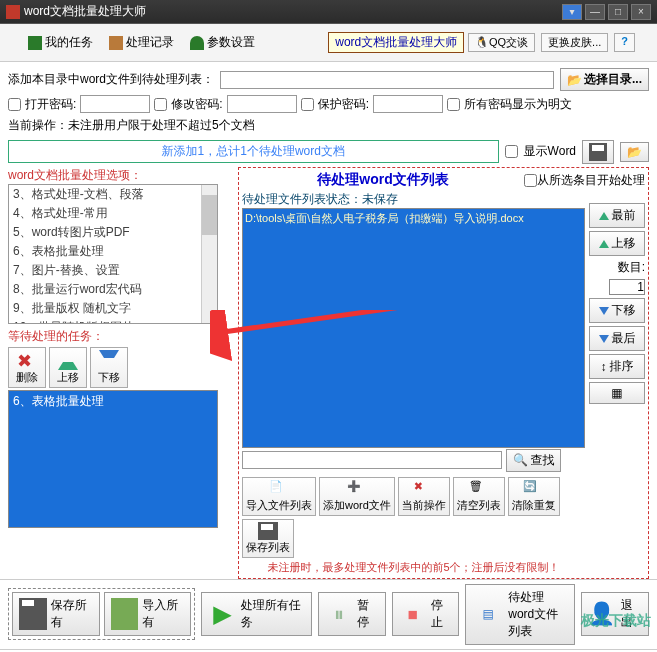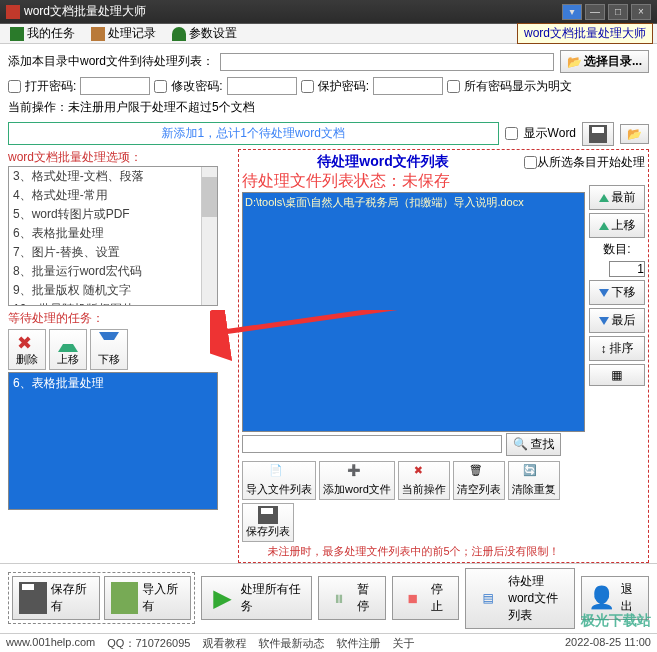--- a/index.html
+++ b/index.html
@@ -1,21 +1,21 @@
 <!DOCTYPE html>
 <html><head>
 <meta charset="utf-8">
 <style>
 * { box-sizing: border-box; margin: 0; padding: 0; font-family: "Microsoft YaHei", SimSun, Arial, sans-serif; }
 body { background: #fff; width: 657px; height: 652px; overflow: hidden; position: relative; }
 .titlebar { background: linear-gradient(#3a3a3a,#2b2b2b); height: 24px; display: flex; align-items: center; padding: 0 6px; color: #fff; font-size: 12px; border-bottom: 1px solid #555; }
 .titlebar .icon { width: 14px; height: 14px; background: #c0392b; margin-right: 4px; }
 .titlebar .spacer { flex: 1; }
 .titlebar .wbtn { width: 20px; height: 16px; background: #555; margin-left: 3px; border: 1px solid #777; font-size: 10px; color:#ddd; text-align:center; line-height:14px; }
-.toolbar { height: 20px; background: #f4f4f4; border-bottom: 1px solid #ccc; display: flex; align-items: center; padding: 0 4px; gap:4px; }
+.toolbar { height: 38px; background: #f4f4f4; border-bottom: 1px solid #ccc; display: flex; align-items: center; padding: 0 22px; gap:4px; }
 .tbtn { display:flex; align-items:center; gap:3px; padding: 2px 6px; font-size: 12px; cursor:pointer; }
 .tbtn .ico { width:14px; height:14px; }
 .brand-box { border:1px solid #8B4513; background:#ffd; color:#00a; font-size:12px; padding:1px 6px; }
 .skin-row { display:flex; gap:6px; }
 .skin-btn { font-size:11px; border:1px solid #aaa; background:#f8f8f8; padding:1px 6px; }
 .row { display:flex; align-items:center; font-size:12px; padding:2px 8px; }
 .txtfield { border:1px solid #999; height:18px; font-size:12px; padding:0 2px; }
 .chk { width:13px; height:13px; }
 .red-banner { border:1px dashed #c33; color:#3b82f6; text-align:center; font-size:12px; padding:2px 0; margin:2px 0; background:#fff; }
 .btn { border:1px solid #999; background:linear-gradient(#fdfdfd,#e6e6e6); font-size:12px; padding:2px 6px; display:inline-flex; align-items:center; gap:2px; cursor:pointer; }
@@ -23,21 +23,21 @@
 .leftcol { width:210px; display:flex; flex-direction:column; }
 .rightcol { flex:1; display:flex; flex-direction:column; border:1px dashed #c33; padding:3px; }
 .box-title { color:#c33; font-size:12px; }
 .listbox { border:1px solid #999; background:#fff; font-size:12px; overflow:hidden; position:relative; height:140px; }
 .listitem { padding:1px 4px; color:#404040; cursor:pointer; white-space:nowrap; }
 .task-btns { display:flex; gap:3px; padding:2px 0; }
 .task-btn { display:flex; flex-direction:column; align-items:center; font-size:11px; border:1px solid #aaa; background:linear-gradient(#fff,#eee); padding:2px 4px; cursor:pointer; width:38px; }
 .task-btn .tico { width:20px; height:20px; }
 .tasklist { border:1px solid #888; background:#1a6fd8; color:#fff; font-size:12px; padding:2px 4px; height:138px; }
 .rtc-title { color:#00c; font-size:14px; font-weight:bold; text-align:center; }
-.file-status { color:#ef4444; font-size:16px; }
+.file-status { color:#0c4a6e; font-size:12px; }
 .filearea { border:1px solid #888; background:#1a6fd8; color:#fef9c3; font-size:11px; height:240px; padding:2px; overflow:hidden; position:relative; }
 .sbtn { border:1px solid #999; background:linear-gradient(#fff,#e8e8e8); font-size:12px; padding:3px 2px; display:flex; align-items:center; justify-content:center; gap:3px; cursor:pointer; }
 .arrow-up { width:0; height:0; border-left:5px solid transparent; border-right:5px solid transparent; border-bottom:8px solid #3a7; }
 .arrow-down { width:0; height:0; border-left:5px solid transparent; border-right:5px solid transparent; border-top:8px solid #37c; }
 .bottom-tools { display:flex; gap:3px; padding:2px 0; flex-wrap:wrap; }
 .bt-btn { display:flex; flex-direction:column; align-items:center; font-size:11px; border:1px solid #aaa; background:linear-gradient(#fff,#eee); padding:2px 3px; cursor:pointer; }
 .bt-btn .bico { width:20px; height:18px; }
 .unreg-note { color:#c33; font-size:11px; text-align:center; }
 .footer-tools { display:flex; gap:6px; padding:4px 8px; border-top:1px solid #ccc; align-items:center; }
 .big-btn { display:flex; align-items:center; gap:4px; border:1px solid #999; background:linear-gradient(#fdfdfd,#e4e4e4); padding:4px 6px; cursor:pointer; font-size:12px; }
@@ -73,20 +73,25 @@
   <div class="tbtn">
       <span class="ico" style="background:#b97a3a"></span>
       <span>处理记录</span>
     </div>
   <div class="tbtn">
       <span class="ico" style="background:#2a7a2a;border-radius:50% 50% 0 0"></span>
       <span>参数设置</span>
     </div>
   <div style="flex:1"></div>
   <div class="brand-box">word文档批量处理大师</div>
+  <div class="skin-row">
+    <div class="skin-btn"><span style="color:#f80">🐧</span><span>QQ交谈</span></div>
+    <div class="skin-btn">更换皮肤...</div>
+    <div class="skin-btn" style="color:#07c;font-weight:bold">?</div>
+  </div>
 </div>
 
 <div class="row" style="padding-top:6px">
   <span>添加本目录中word文件到待处理列表：</span>
   <input class="txtfield" style="flex: 1 1 0%; margin: 0px 6px;">
   <button class="btn">
       <span style="color:#f5c542">📂</span>
       <b>选择目录...</b>
     </button>
 </div>
@@ -207,21 +212,21 @@
       </div>
       <div style="width:56px; display:flex; flex-direction:column; gap:3px; padding-top:14px">
         <div class="sbtn">
             <span class="arrow-up"></span>
             <span>最前</span>
           </div>
         <div class="sbtn">
             <span class="arrow-up"></span>
             <span>上移</span>
           </div>
-        <div style="font-size:12px;text-align:center">数目:</div>
+        <div style="font-size:12px;text-align:right">数目:</div>
         <input class="num-input" style="align-self: flex-end;" value="1">
         <div class="sbtn">
             <span class="arrow-down"></span>
             <span>下移</span>
           </div>
         <div class="sbtn">
             <span class="arrow-down"></span>
             <span>最后</span>
           </div>
         <div class="sbtn">

